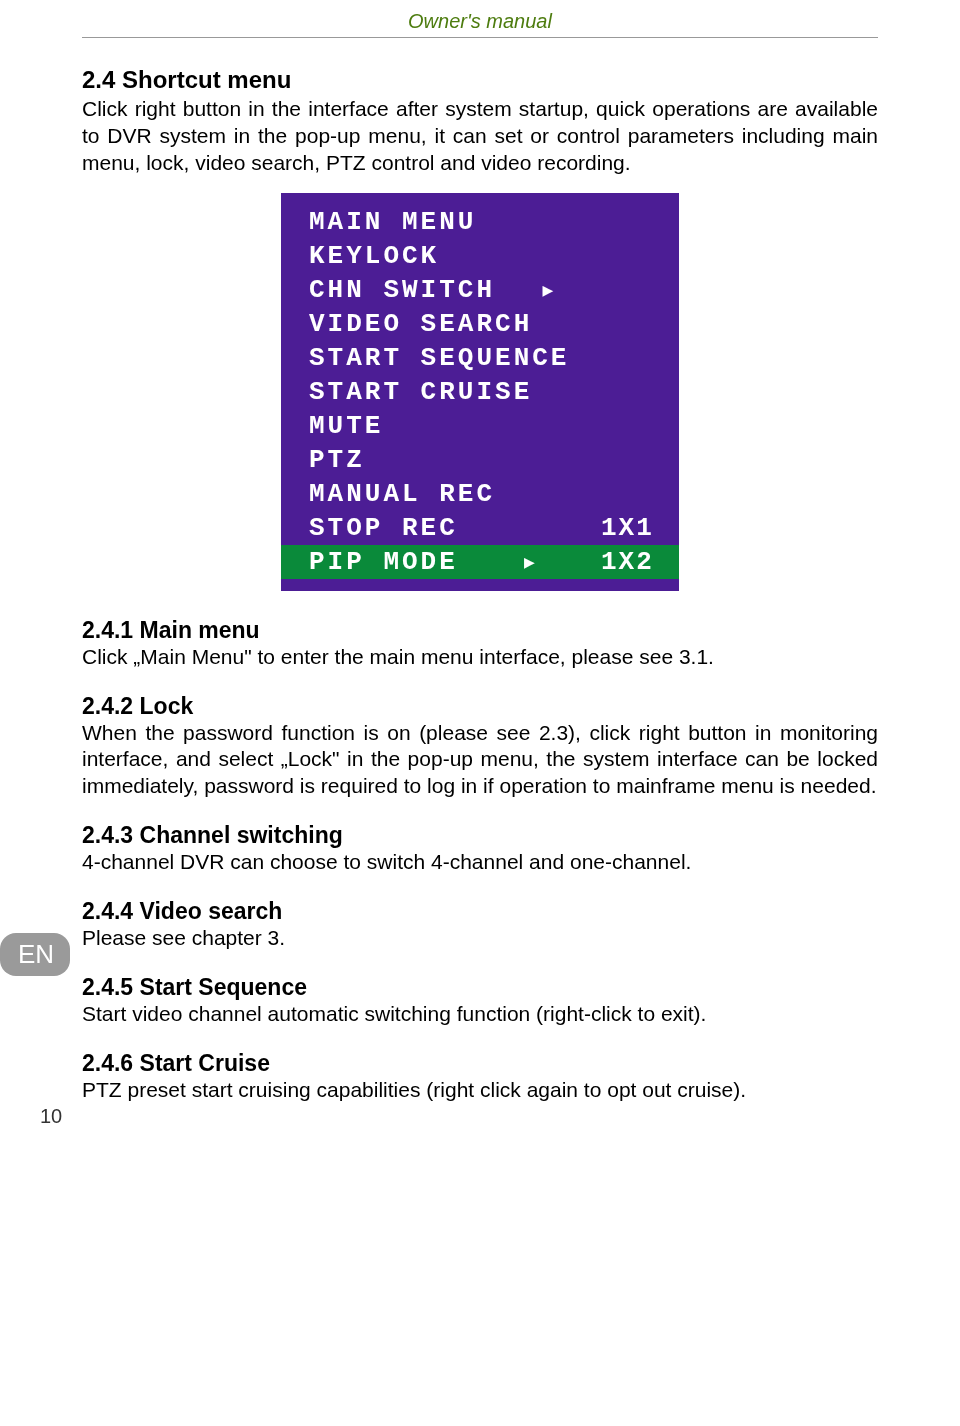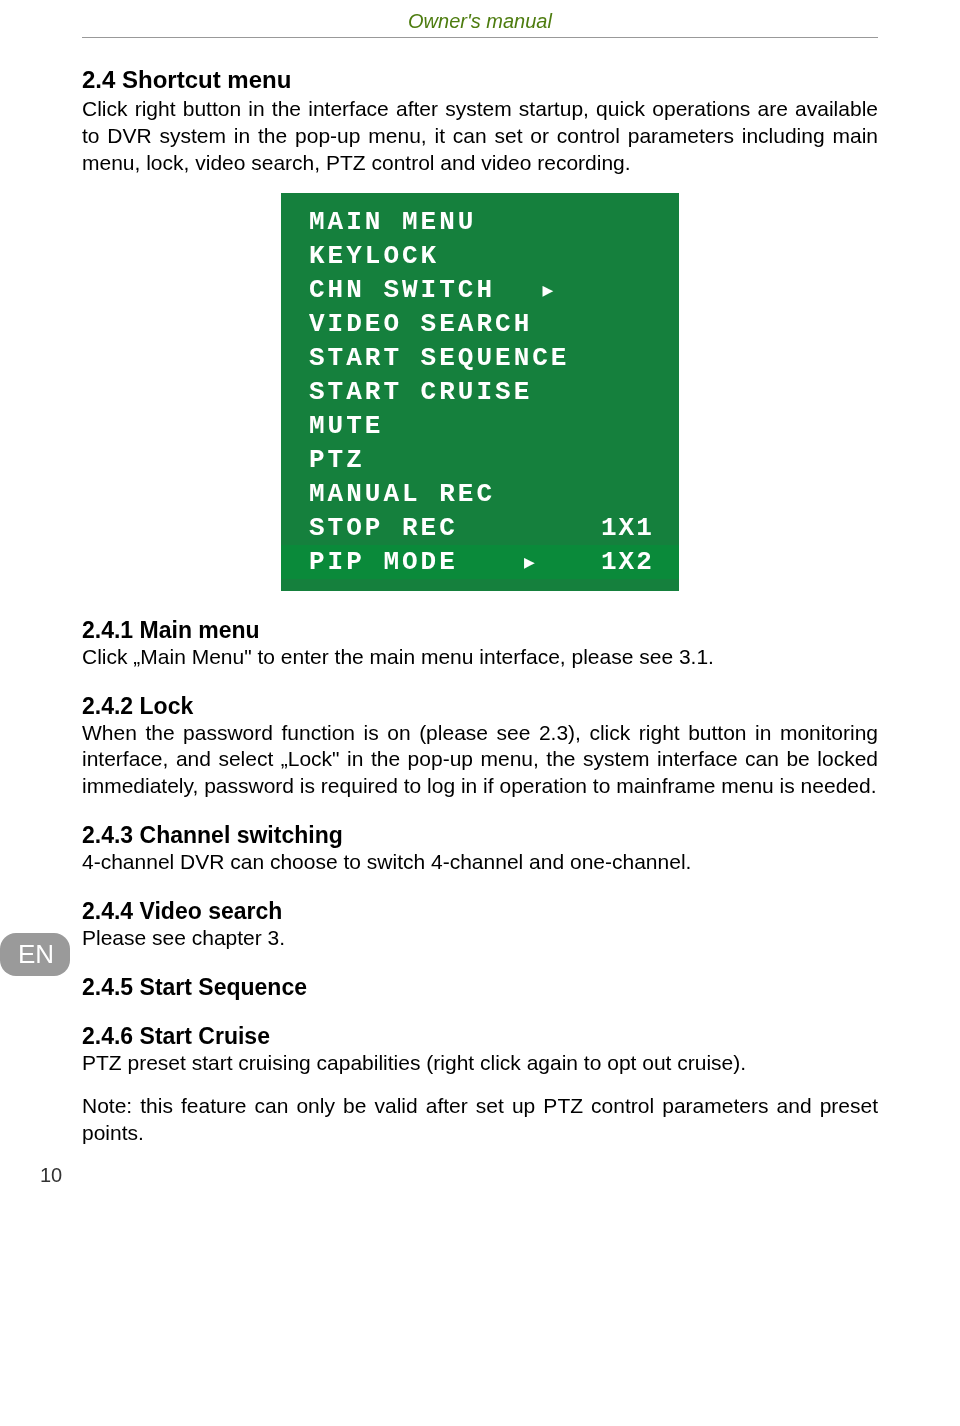--- a/index.html
+++ b/index.html
@@ -35,21 +35,21 @@
     text-align: justify;
   }
   .sub-title {
     font-size: 23px;
     font-weight: bold;
     margin: 22px 0 0 0;
   }
   .menu-screenshot {
     margin: 8px auto 26px auto;
     width: 398px;
-    background: #15803d;
+    background: #4c1d95;
     padding: 12px 0 12px 0;
   }
   .menu-row {
     color: #fff;
     font-family: 'Courier New', monospace;
     font-size: 26px;
     font-weight: bold;
     letter-spacing: 3px;
     padding: 2px 18px 2px 28px;
     display: flex;
@@ -163,20 +163,20 @@
   <div class="sub-title">2.4.2 Lock</div>
   <div class="body-text">When the password function is on (please see 2.3), click right button in monitoring interface, and select „Lock" in the pop-up menu, the system interface can be locked immediately, password is required to log in if operation to mainframe menu is needed.</div>
 
   <div class="sub-title">2.4.3 Channel switching</div>
   <div class="body-text">4-channel DVR can choose to switch 4-channel and one-channel.</div>
 
   <div class="sub-title">2.4.4 Video search</div>
   <div class="body-text">Please see chapter 3.</div>
 
   <div class="sub-title">2.4.5 Start Sequence</div>
+  <div class="body-text">Start video channel automatic switching function (right-click to exit).</div>
 
   <div class="sub-title">2.4.6 Start Cruise</div>
-  <div class="body-text" style="margin-bottom:16px">PTZ preset start cruising capabilities (right click again to opt out cruise).</div>
-  <div class="body-text">Note: this feature can only be valid after set up PTZ control parameters and preset points.</div>
+  <div class="body-text" style="margin-bottom:0">PTZ preset start cruising capabilities (right click again to opt out cruise).</div>
 
   <div class="en-tab">EN</div>
   <div class="page-number">10</div>
 </div>
 
 </body></html>

